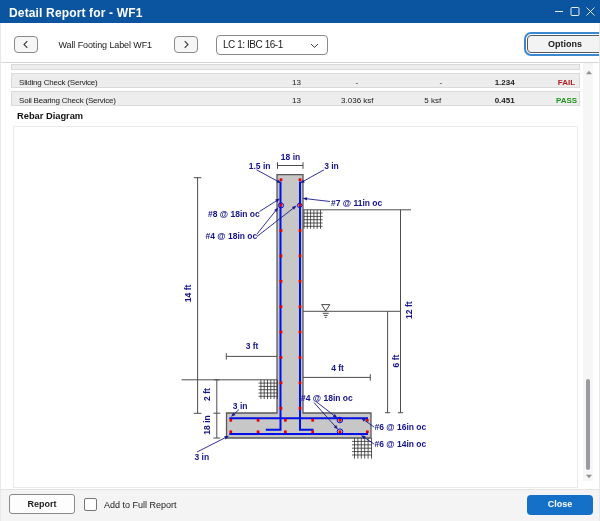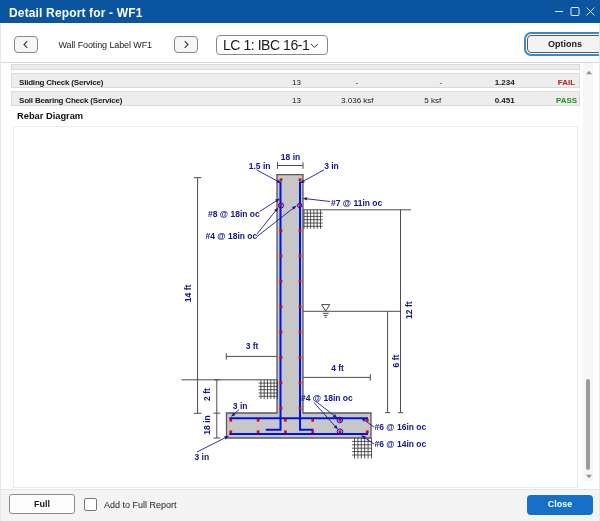--- a/index.html
+++ b/index.html
@@ -7,27 +7,27 @@
        font-family:"Liberation Sans",sans-serif;overflow:hidden;}
   .abs{position:absolute;}
   
   #titlebar{left:0;top:0;width:600px;height:23px;background:#0b55a0;}
   #titletext{left:9px;top:6px;color:#fff;font-size:12px;font-weight:bold;letter-spacing:0.15px;}
   
   #toolbar{left:1px;top:23px;width:598px;height:40px;background:#fff;border-bottom:1px solid #d6d6d6;box-sizing:border-box;}
   .navbtn{width:24px;height:17px;border:1px solid #8a8a8a;border-radius:4px;background:#f6f6f6;
           display:flex;align-items:center;justify-content:center;box-sizing:border-box;}
   #combo{left:216px;top:35px;width:112px;height:19.5px;border:1px solid #8a8a8a;border-radius:4px;background:#fff;
-         font-size:14px;letter-spacing:-0.45px;color:#1a1a1a;line-height:18px;padding-left:6px;box-sizing:border-box;}
+         font-size:10px;letter-spacing:-0.45px;color:#1a1a1a;line-height:18px;padding-left:6px;box-sizing:border-box;}
   #optbtn{left:527px;top:35px;width:76px;height:17.5px;border:1px solid #5a5a5a;border-radius:4px;background:#f3f3f3;
           font-size:9px;font-weight:bold;color:#1a1a1a;text-align:center;line-height:16px;box-sizing:border-box;
           outline:2px solid #3a87d2;outline-offset:1px;}
   
   .row{left:10.5px;width:569px;background:#ededed;border:1px solid #dadada;box-sizing:border-box;font-size:8px;color:#1a1a1a;}
-  .row .lbl{position:absolute;left:7.5px;top:4px;font-weight:bold;letter-spacing:-0.2px;}
+  .row .lbl{position:absolute;left:7.5px;top:4px;font-weight:normal;letter-spacing:-0.2px;}
   .cell{position:absolute;top:4px;transform:translateX(-50%);}
   .b{font-weight:bold;}
   .fail{color:#b01e1e;font-weight:bold;}
   .pass{color:#1e941e;font-weight:bold;}
   #rebarhdr{left:17px;top:111px;font-size:9.3px;font-weight:bold;color:#111;}
   #panel{left:13px;top:126px;width:565px;height:362px;border:1px solid #ebebeb;background:#fff;box-sizing:border-box;}
   
   #bottombar{left:0;top:488.5px;width:600px;height:32.5px;background:#f4f4f4;border-top:1px solid #e4e4e4;box-sizing:border-box;}
   #printbtn{left:9px;top:494px;width:66px;height:19.5px;border:1px solid #8a8a8a;border-radius:3px;background:#fdfdfd;
             font-size:9px;font-weight:bold;color:#1a1a1a;text-align:center;line-height:19px;box-sizing:border-box;}
@@ -262,21 +262,21 @@
     <text transform="translate(412,310.2) rotate(-90)" text-anchor="middle">12 ft</text>
     <text x="301" y="400.8">#4 @ 18in oc</text>
     <text x="374.5" y="430.4">#6 @ 16in oc</text>
     <text x="374.5" y="447.4">#6 @ 14in oc</text>
     <text x="240.2" y="408.8" text-anchor="middle">3 in</text>
     <text x="201.8" y="459.8" text-anchor="middle">3 in</text>
   </g>
 </svg>
 
 <div class="abs" id="bottombar"></div>
-<div class="abs" id="printbtn">Full</div>
+<div class="abs" id="printbtn">Report</div>
 <div class="abs" id="chk"></div>
 <div class="abs" id="chklbl">Add to Full Report</div>
 <div class="abs" id="closebtn">Close</div>
 
 <div class="abs" id="sbtrack"></div>
 <svg class="abs" style="left:584.5px;top:69.5px" width="8" height="5" viewBox="0 0 8 5">
     <path d="M4 0.8 L7 4.2 H1 Z" fill="#8f8f96"></path>
   </svg>
 <svg class="abs" style="left:584.5px;top:473.5px" width="8" height="5" viewBox="0 0 8 5">
     <path d="M4 4.2 L7 0.8 H1 Z" fill="#8f8f96"></path>

